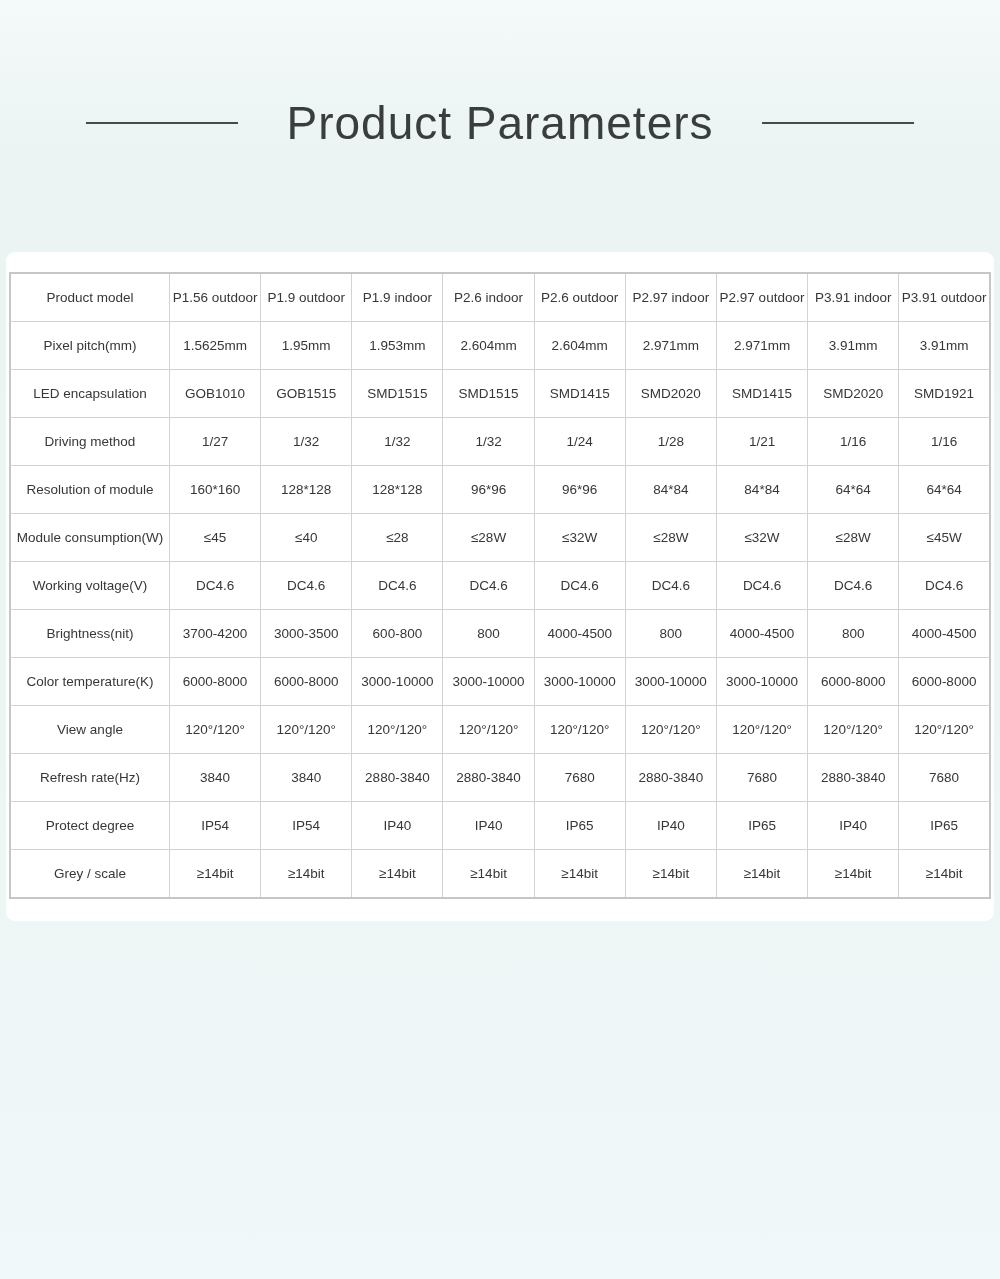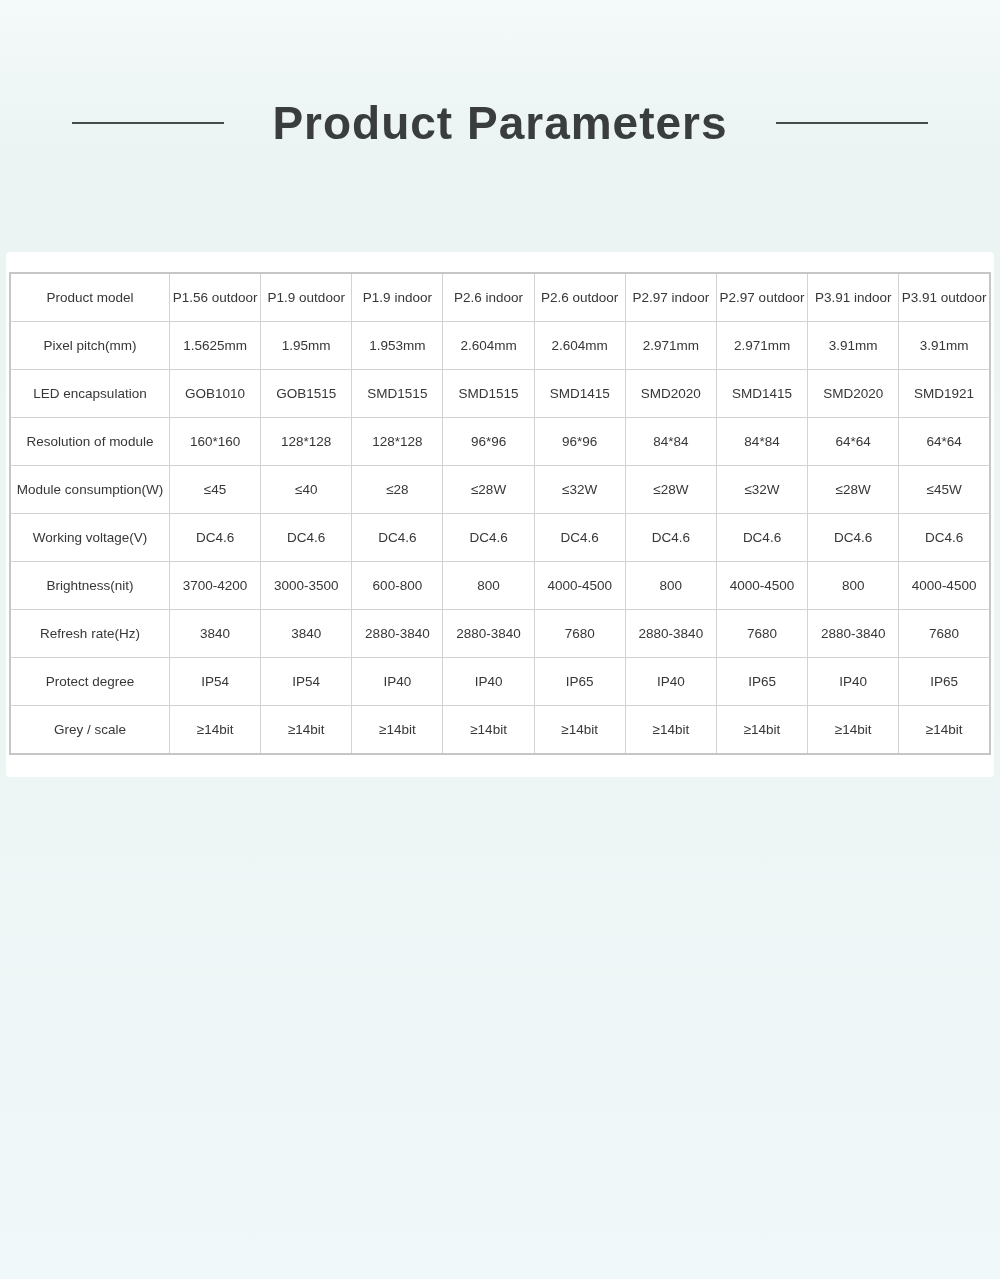--- a/index.html
+++ b/index.html
@@ -14,35 +14,35 @@
     display: flex;
     align-items: center;
     justify-content: center;
     gap: 48px;
     padding-top: 94px;
     height: 58px;
   }
   .page-title {
     margin: 0;
     font-size: 46px;
-    font-weight: 700;
+    font-weight: 400;
     color: #3a3d3d;
     letter-spacing: 1px;
     white-space: nowrap;
     text-align: right;
   }
   .rule {
     width: 152px;
     height: 2px;
     background: #474a4a;
   }
   .card {
     margin: 100px 6px 0 6px;
     background: #ffffff;
-    border-radius: 4px;
+    border-radius: 9px;
     padding: 20px 3px 22px 3px;
     box-sizing: border-box;
   }
   table.params {
     width: 982px;
     margin: 0 auto;
     border-collapse: collapse;
     table-layout: fixed;
     border: 2px solid #c6c6c6;
   }
@@ -108,20 +108,32 @@
             <td>GOB1515</td>
             <td>SMD1515</td>
             <td>SMD1515</td>
             <td>SMD1415</td>
             <td>SMD2020</td>
             <td>SMD1415</td>
             <td>SMD2020</td>
             <td>SMD1921</td>
           </tr>
           <tr>
+            <th class="rowlabel">Driving method</th>
+            <td>1/27</td>
+            <td>1/32</td>
+            <td>1/32</td>
+            <td>1/32</td>
+            <td>1/24</td>
+            <td>1/28</td>
+            <td>1/21</td>
+            <td>1/16</td>
+            <td>1/16</td>
+          </tr>
+          <tr>
             <th class="rowlabel">Resolution of module</th>
             <td>160*160</td>
             <td>128*128</td>
             <td>128*128</td>
             <td>96*96</td>
             <td>96*96</td>
             <td>84*84</td>
             <td>84*84</td>
             <td>64*64</td>
             <td>64*64</td>
@@ -156,20 +168,44 @@
             <td>3000-3500</td>
             <td>600-800</td>
             <td>800</td>
             <td>4000-4500</td>
             <td>800</td>
             <td>4000-4500</td>
             <td>800</td>
             <td>4000-4500</td>
           </tr>
           <tr>
+            <th class="rowlabel">Color temperature(K)</th>
+            <td>6000-8000</td>
+            <td>6000-8000</td>
+            <td>3000-10000</td>
+            <td>3000-10000</td>
+            <td>3000-10000</td>
+            <td>3000-10000</td>
+            <td>3000-10000</td>
+            <td>6000-8000</td>
+            <td>6000-8000</td>
+          </tr>
+          <tr>
+            <th class="rowlabel">View angle</th>
+            <td>120°/120°</td>
+            <td>120°/120°</td>
+            <td>120°/120°</td>
+            <td>120°/120°</td>
+            <td>120°/120°</td>
+            <td>120°/120°</td>
+            <td>120°/120°</td>
+            <td>120°/120°</td>
+            <td>120°/120°</td>
+          </tr>
+          <tr>
             <th class="rowlabel">Refresh rate(Hz)</th>
             <td>3840</td>
             <td>3840</td>
             <td>2880-3840</td>
             <td>2880-3840</td>
             <td>7680</td>
             <td>2880-3840</td>
             <td>7680</td>
             <td>2880-3840</td>
             <td>7680</td>

